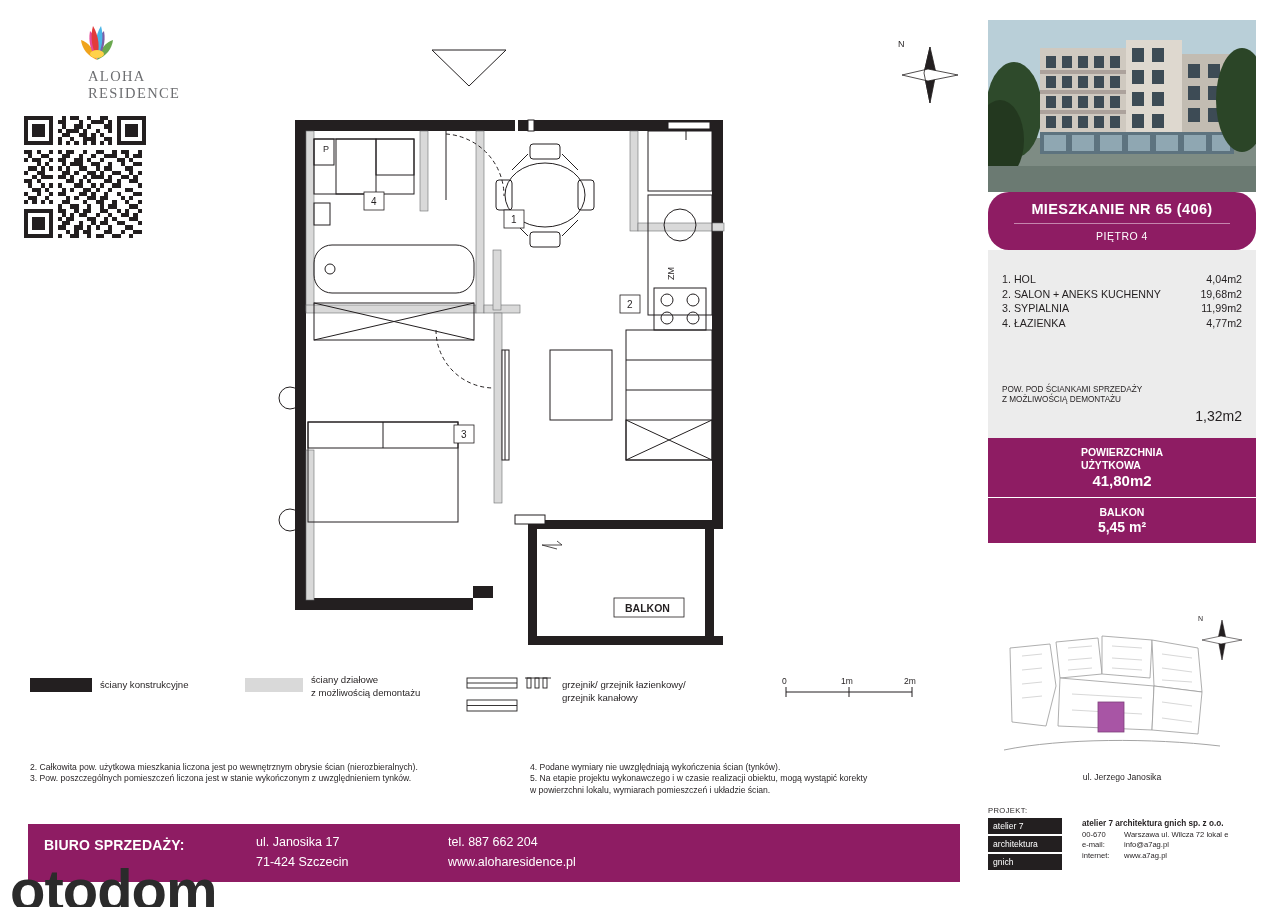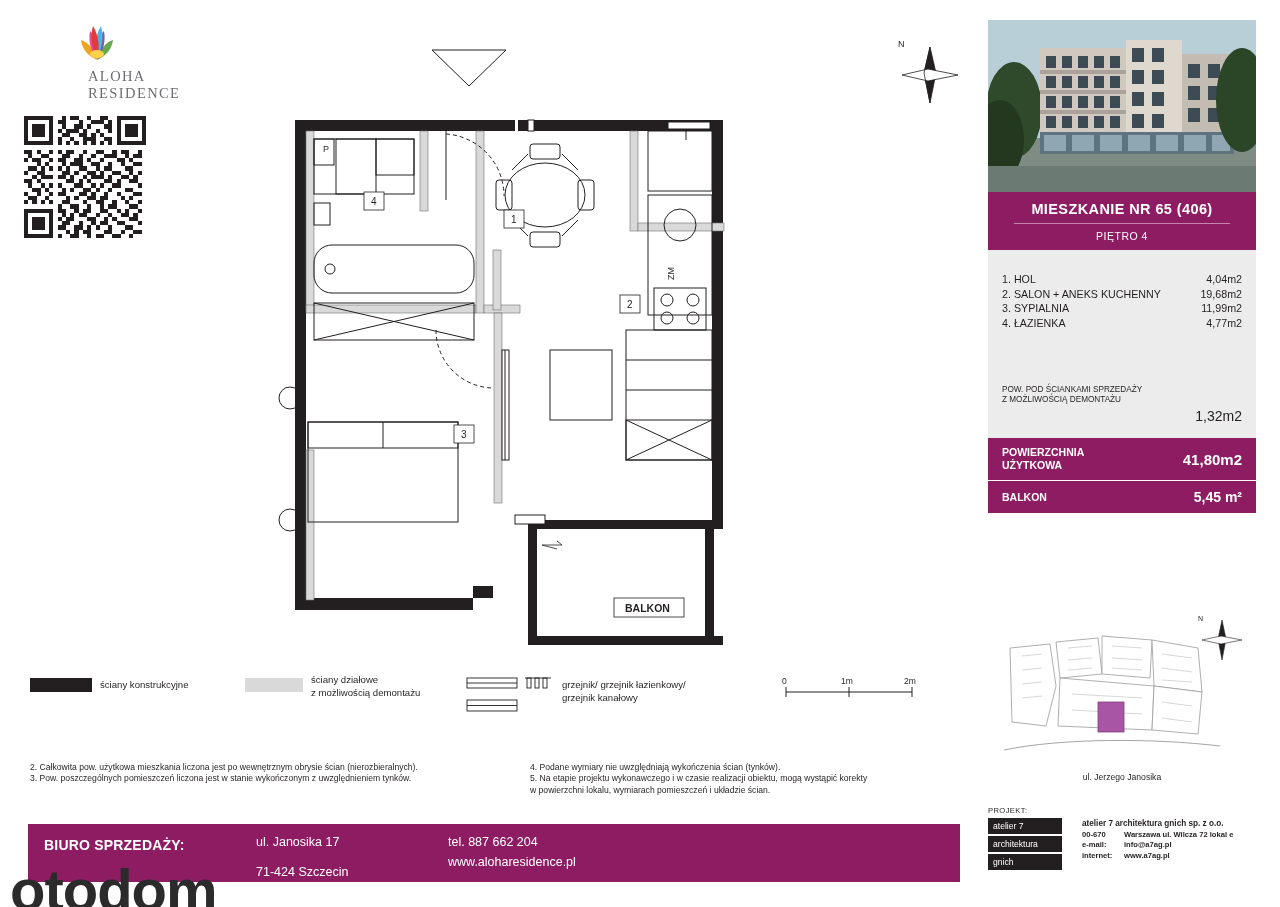--- a/index.html
+++ b/index.html
@@ -26,34 +26,34 @@
   
   .plan { position:absolute; left:250px; top:20px; width:720px; height:660px; }
   .plan svg { display:block; }
 
   
   .compass-main { position:absolute; left:890px; top:35px; width:80px; height:80px; }
 
   
   .rpanel { position:absolute; left:988px; top:20px; width:268px; }
   .bldg-photo { width:268px; height:172px; background:#4c5a63; position:relative; overflow:hidden; }
-  .hdr-band { background:#8e1c63; color:#fff; text-align:center; padding:9px 0 4px; }
+  .hdr-band { background:#8e1c63; color:#fff; text-align:center; padding:9px 0 4px;border-radius:21px; }
   .hdr-band .t1 { font-size:14.5px; font-weight:bold; letter-spacing:.4px; }
   .hdr-band .sep { height:1px; background:#c585ad; margin:6px 26px; }
   .hdr-band .t2 { font-size:10.5px; letter-spacing:.5px; padding-bottom:4px; }
 
   .rooms { background:#ececec; padding:22px 14px 10px 14px; height:188px; position:relative; }
   .room-row { display:flex; justify-content:space-between; font-size:10.7px; line-height:14.5px; }
   .room-row .nm { white-space:nowrap; }
   .room-row .ar { white-space:nowrap; }
   .demo-note { position:absolute; left:14px; right:14px; bottom:14px; }
   .demo-note .nt { font-size:8.2px; line-height:10px; color:#231f20; }
   .demo-note .val { text-align:right; font-size:14px; margin-top:3px; }
 
-  .sum-row { background:#8e1c63; color:#fff; display:flex; align-items:center; justify-content:space-between; padding:8px 14px; border-bottom:1px solid #ffffff; }
+  .sum-row { background:#8e1c63; color:#fff; display:flex; align-items:center; justify-content:space-between; padding:8px 14px; border-bottom:1px solid #ffffff;flex-direction:column; }
   .sum-row .lbl { font-size:10.5px; font-weight:bold; line-height:13px; }
   .sum-row .val { font-size:15px; font-weight:bold; }
   .sum-row.small .val { font-size:14px; }
 
   
   .minimap { position:absolute; left:988px; top:612px; width:268px; height:176px; }
   .minimap .label { position:absolute; left:0; right:0; bottom:6px; text-align:center; font-size:8.6px; color:#231f20; }
   .compass-mini { position:absolute; right:6px; top:0px; width:56px; height:56px; }
 
   
@@ -68,33 +68,33 @@
 
   
   .notes { position:absolute; left:30px; top:762px; width:930px; font-size:8.6px; line-height:11.4px; }
   .notes .col-a { position:absolute; left:0; top:0; width:500px; }
   .notes .col-b { position:absolute; left:500px; top:0; width:460px; }
 
   
   .footer { position:absolute; left:28px; top:824px; width:932px; height:58px; background:#8e1c63; color:#fff; }
   .footer .sales { position:absolute; left:16px; top:13px; font-size:14px; font-weight:bold; letter-spacing:.2px; }
   .footer .addr1 { position:absolute; left:228px; top:11px; font-size:12.5px; }
-  .footer .addr2 { position:absolute; left:228px; top:41px; font-size:12.5px; }
+  .footer .addr2 { position:absolute; left:228px; top:31px; font-size:12.5px; }
   .footer .tel { position:absolute; left:420px; top:11px; font-size:12.5px; }
   .footer .www { position:absolute; left:420px; top:31px; font-size:12.5px; }
 
   
   .projekt { position:absolute; left:988px; top:806px; width:268px; }
   .projekt .pl { font-size:7.6px; letter-spacing:.4px; color:#231f20; margin-bottom:3px; }
   .projekt .body { display:flex; gap:20px; }
   .a7 { width:74px; }
   .a7 div { background:#231f20; color:#fff; font-size:8.6px; padding:3px 5px; margin-bottom:2px; }
   .pinfo { font-size:7.6px; line-height:10.6px; padding-top:1px; }
   .pinfo .b { font-weight:bold; font-size:8.2px; }
-  .pinfo .row { display:flex; gap:4px;font-weight:bold; }
+  .pinfo .row { display:flex; gap:4px; }
   .pinfo .k { color:#231f20; min-width:38px; }
 
   
   .wm { position:absolute; left:10px; top:856px; font-size:58px; font-weight:bold; color:#2b2b2b; letter-spacing:-1px; font-family:"Liberation Sans", sans-serif; }
 </style>
 </head>
 <body>
 
 <div class="page">
 

